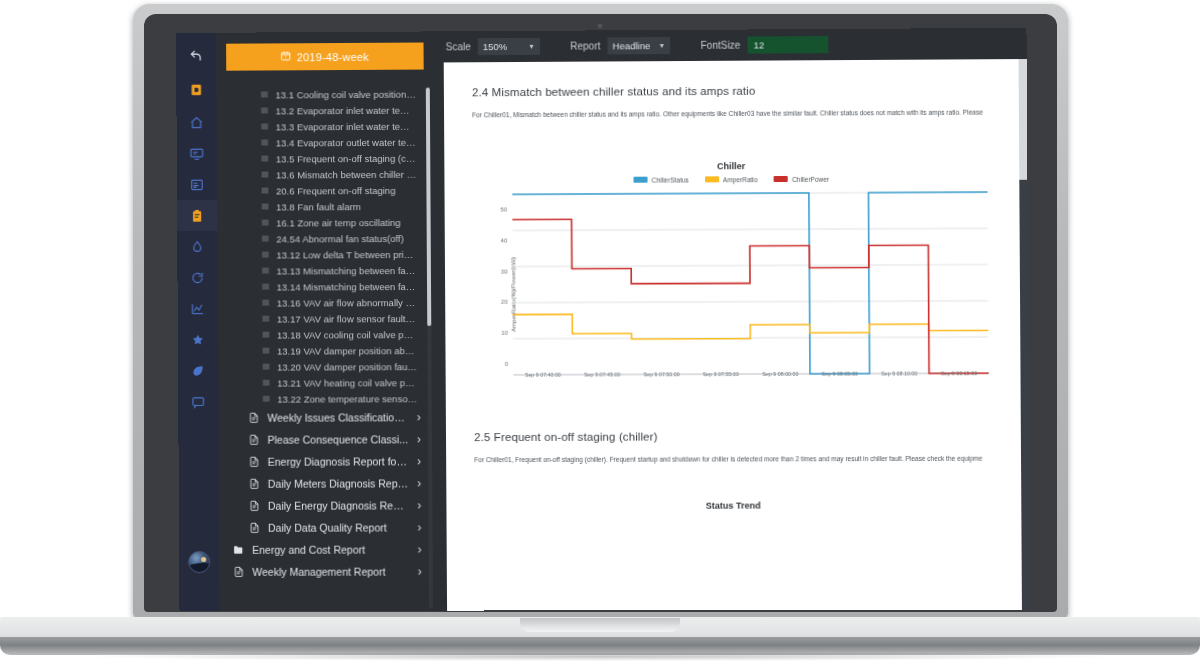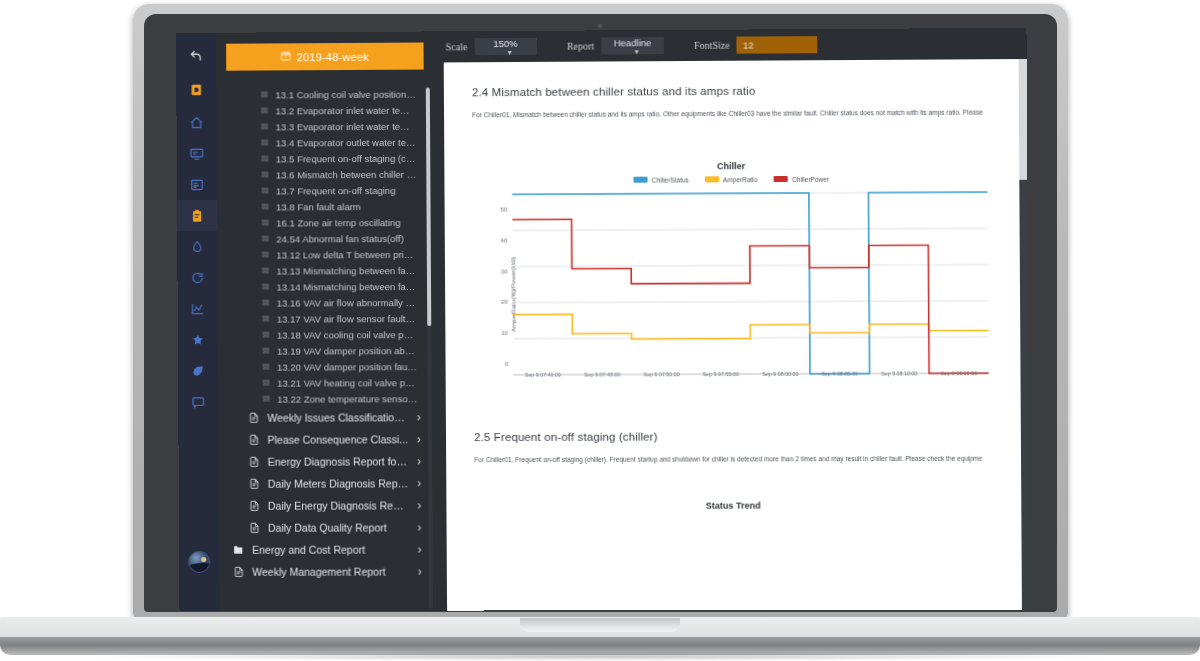--- a/index.html
+++ b/index.html
@@ -166,30 +166,30 @@
   #main { flex:1; display:flex; flex-direction:column; background:#2b2e33; min-width:0; }
 
   #toolbar {
     height:31px; flex:0 0 31px;
     background:#2b2e33;
     display:flex; align-items:center;
     padding-left:12px; gap:0;
     color:#c8ccd1; font-size:10px;
   }
   .tb-group { display:flex; align-items:center; gap:7px; margin-right:30px; }
-  .tb-label { color:#c8ccd1; font-size:10px;font-family:Liberation Serif, serif; }
+  .tb-label { color:#c8ccd1; font-size:10px; }
   .tb-select {
     background:#3a3e45; color:#dfe2e6;
     height:17px; min-width:62px;
     display:flex; align-items:center; justify-content:space-between;
-    padding:0 5px; font-size:9.5px; cursor:pointer;flex-direction:column;
+    padding:0 5px; font-size:9.5px; cursor:pointer;
   }
   .tb-select .caret { font-size:7px; color:#b9bec4; margin-left:8px; }
   .tb-input {
-    background:#a16207; color:#dfe2e6;
+    background:#14532d; color:#dfe2e6;
     height:17px; width:80px;
     display:flex; align-items:center;
     padding:0 6px; font-size:9.5px; cursor:text;
   }
 
   
   #doc-wrap { flex:1; position:relative; overflow:hidden; background:#2b2e33; }
   #page {
     position:absolute; left:10px; top:0; right:8px; bottom:0;
     background:#ffffff;
@@ -400,21 +400,21 @@
                   </svg>
                 </span>
                 <span class="txt">13.6 Mismatch between chiller stat...</span>
               </div>
               <div class="leaf-row">
                 <span class="lines">
                   <svg viewBox="0 0 24 24" fill="none" stroke="currentColor" stroke-width="2.4" stroke-linecap="round">
                     <path d="M3 6h18M3 12h18M3 18h18"></path>
                   </svg>
                 </span>
-                <span class="txt">13.7 Frequent on-off staging</span>
+                <span class="txt">20.6 Frequent on-off staging</span>
               </div>
               <div class="leaf-row">
                 <span class="lines">
                   <svg viewBox="0 0 24 24" fill="none" stroke="currentColor" stroke-width="2.4" stroke-linecap="round">
                     <path d="M3 6h18M3 12h18M3 18h18"></path>
                   </svg>
                 </span>
                 <span class="txt">13.8 Fan fault alarm</span>
               </div>
               <div class="leaf-row">

